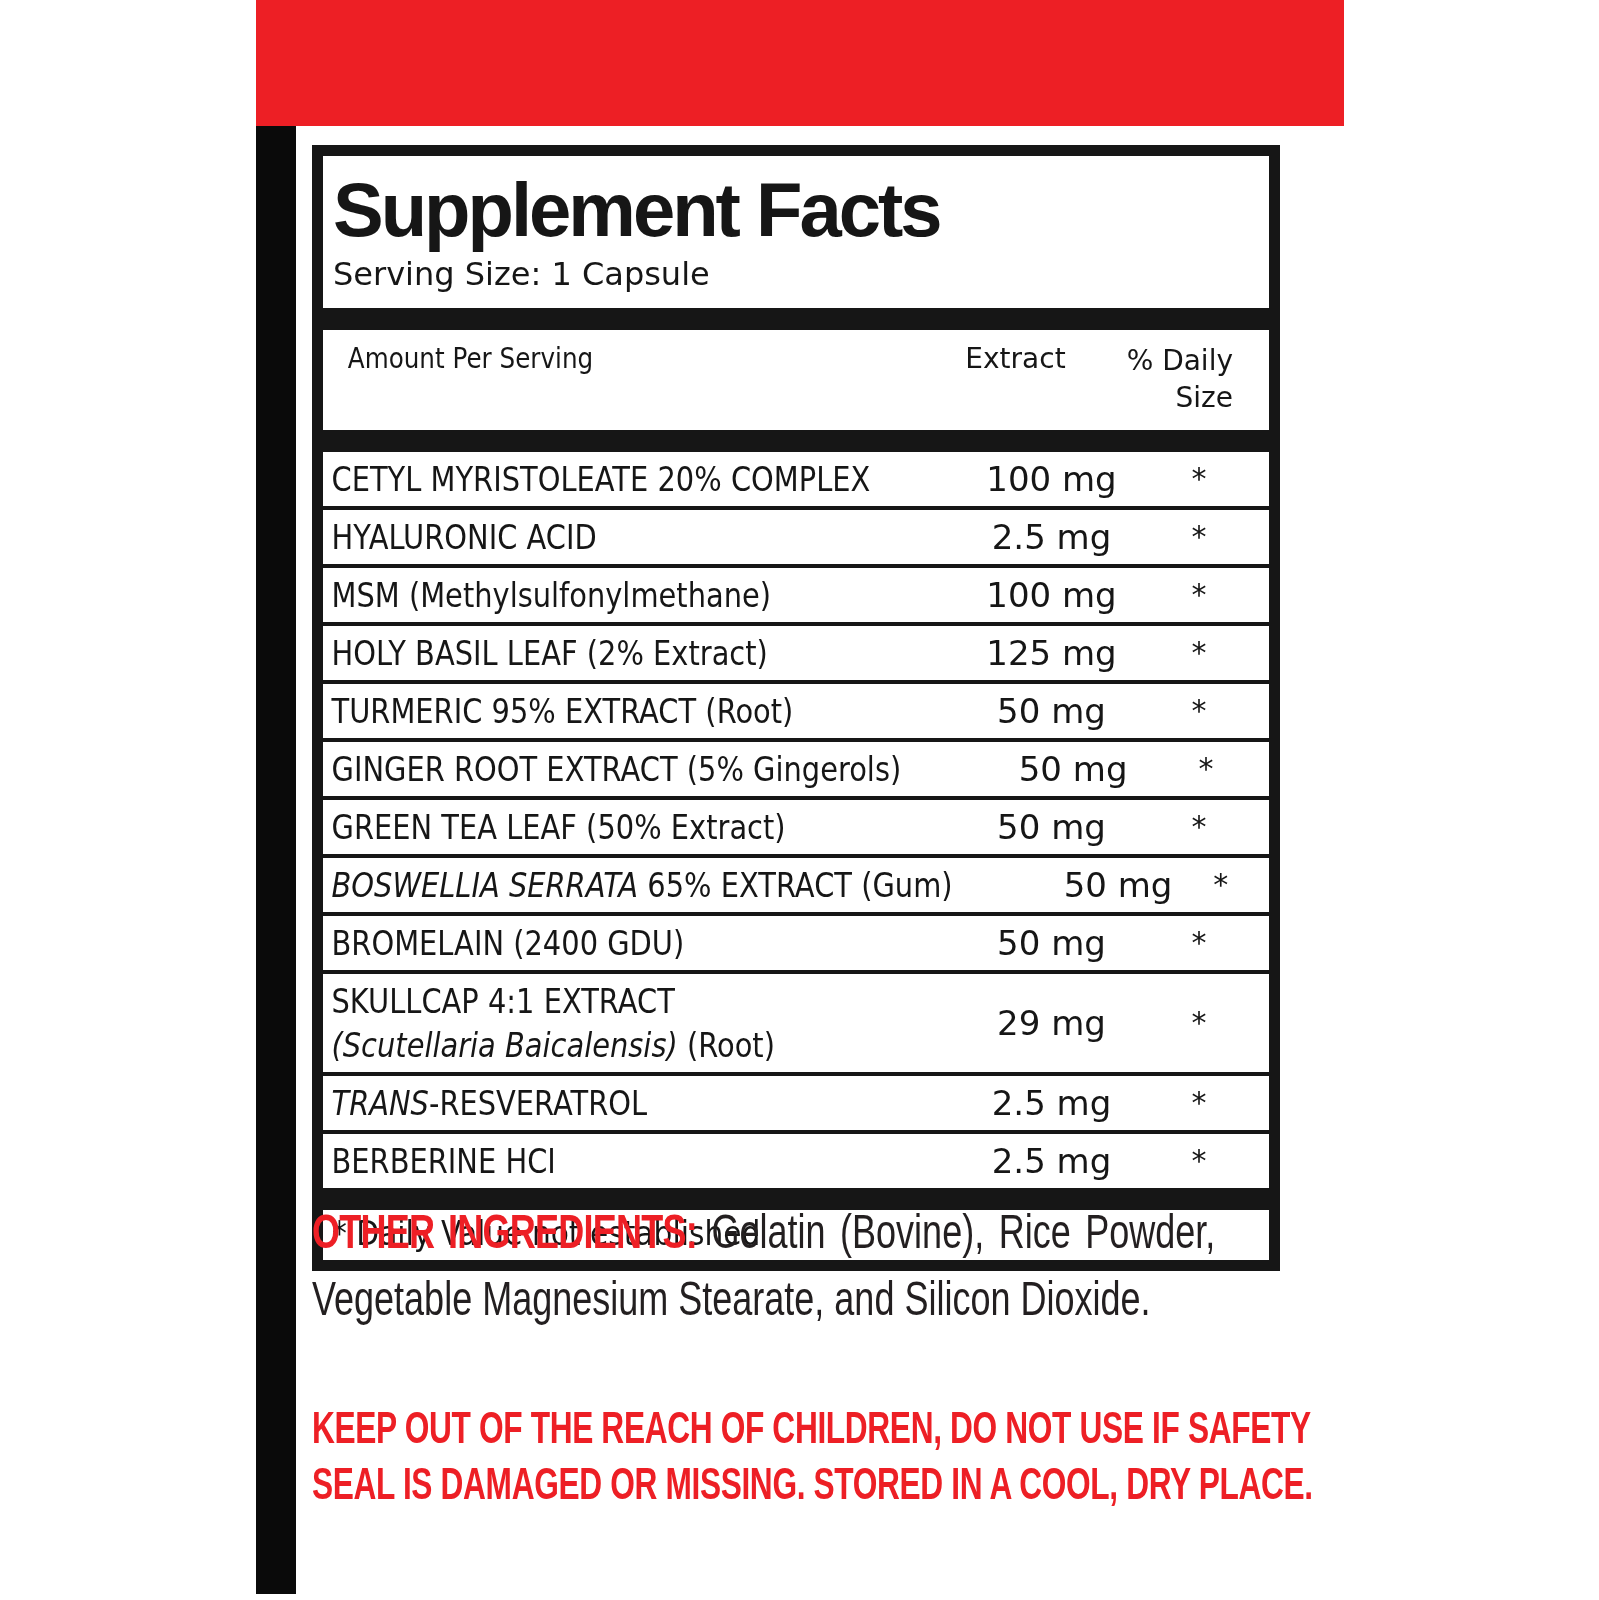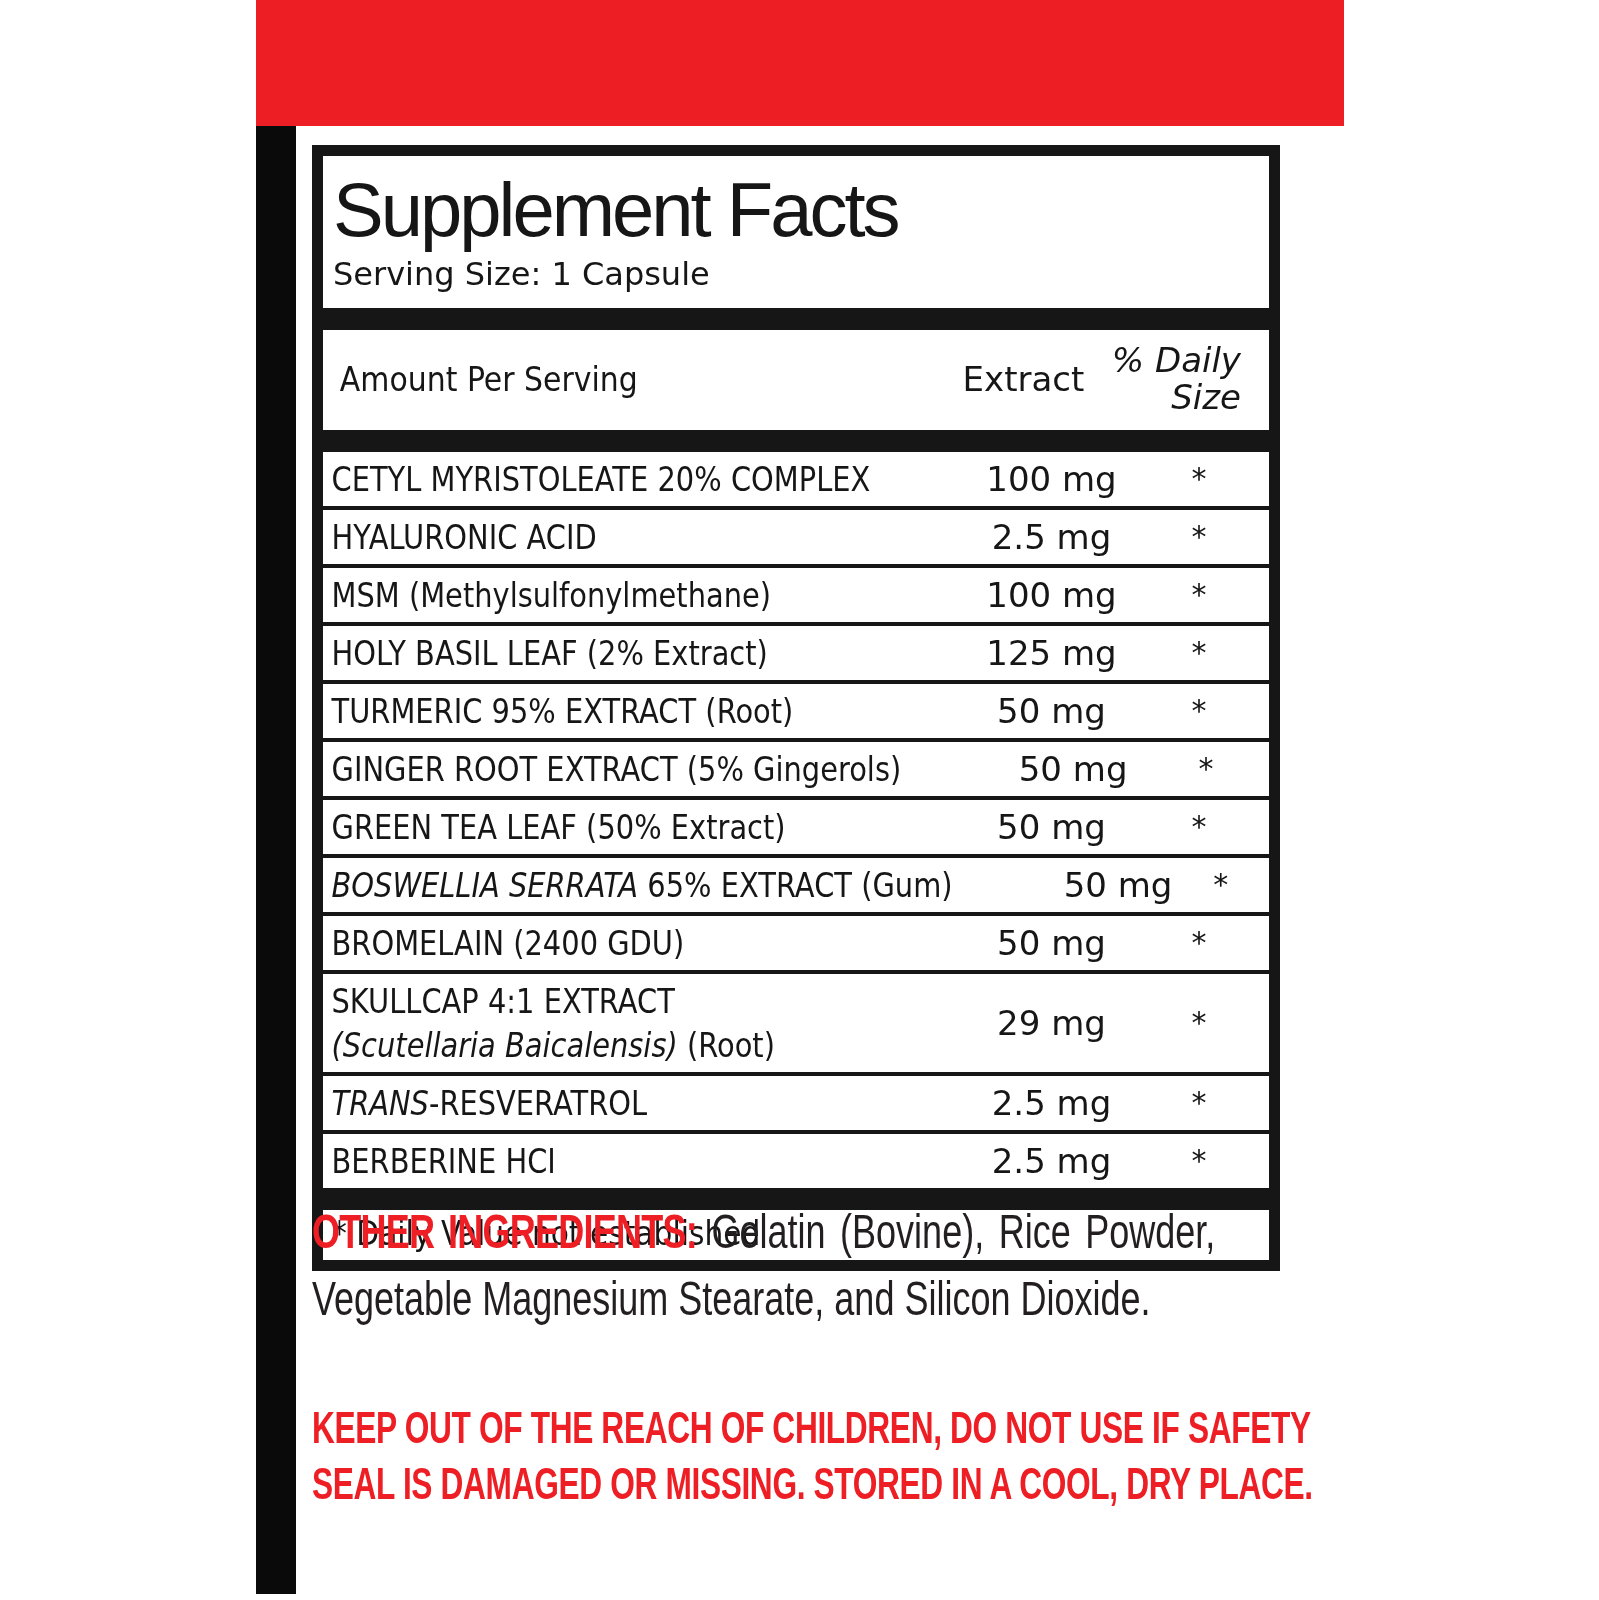--- a/index.html
+++ b/index.html
@@ -13,32 +13,32 @@
   }
   .stripe{
     position:absolute;left:256px;top:126px;width:40px;height:1468px;
     background:#0a0a0a;
   }
   .sf-box{
     position:absolute;left:312px;top:145px;width:968px;box-sizing:border-box;
     background:#fff;border:11px solid #161616;
   }
   .sf-title{
-    font-family:"Liberation Sans",sans-serif;font-weight:normal;
+    font-family:"Liberation Sans",sans-serif;font-weight:bold;
     font-size:76px;line-height:80px;letter-spacing:-3px;
     padding:14px 8px 0 10px;white-space:nowrap;
   }
   .sf-serving{
     font-size:32px;line-height:40px;padding:4px 8px 14px 10px;white-space:nowrap;
   }
   .bar{height:22px;background:#161616;}
-  .sf-header{display:flex;align-items:center;padding:12px 8px 14px;font-size:34px;}
+  .sf-header{display:flex;align-items:flex-start;padding:12px 16px 14px;font-size:28px;}
   .h-name{flex:1;padding-left:10px;transform:scaleX(0.88);transform-origin:left top;white-space:nowrap;}
   .h-amt{width:155px;text-align:center;white-space:nowrap;}
-  .h-dv{width:140px;padding-right:20px;text-align:right;line-height:37px;white-space:nowrap;font-style:italic;}
+  .h-dv{width:140px;padding-right:20px;text-align:right;line-height:37px;white-space:nowrap;}
   .sf-rows{}
   .sf-row{
     display:flex;align-items:center;border-top:4px solid #161616;
     padding:5px 0;font-size:34px;line-height:44px;
   }
   .sf-row:first-child{border-top:none;}
   .c-name{flex:1;padding-left:10px;transform:scaleX(0.85);transform-origin:left top;white-space:nowrap;}
   .c-amt{width:155px;text-align:center;white-space:nowrap;}
   .c-dv{width:140px;text-align:center;font-size:30px;}
   .sf-footnote{

